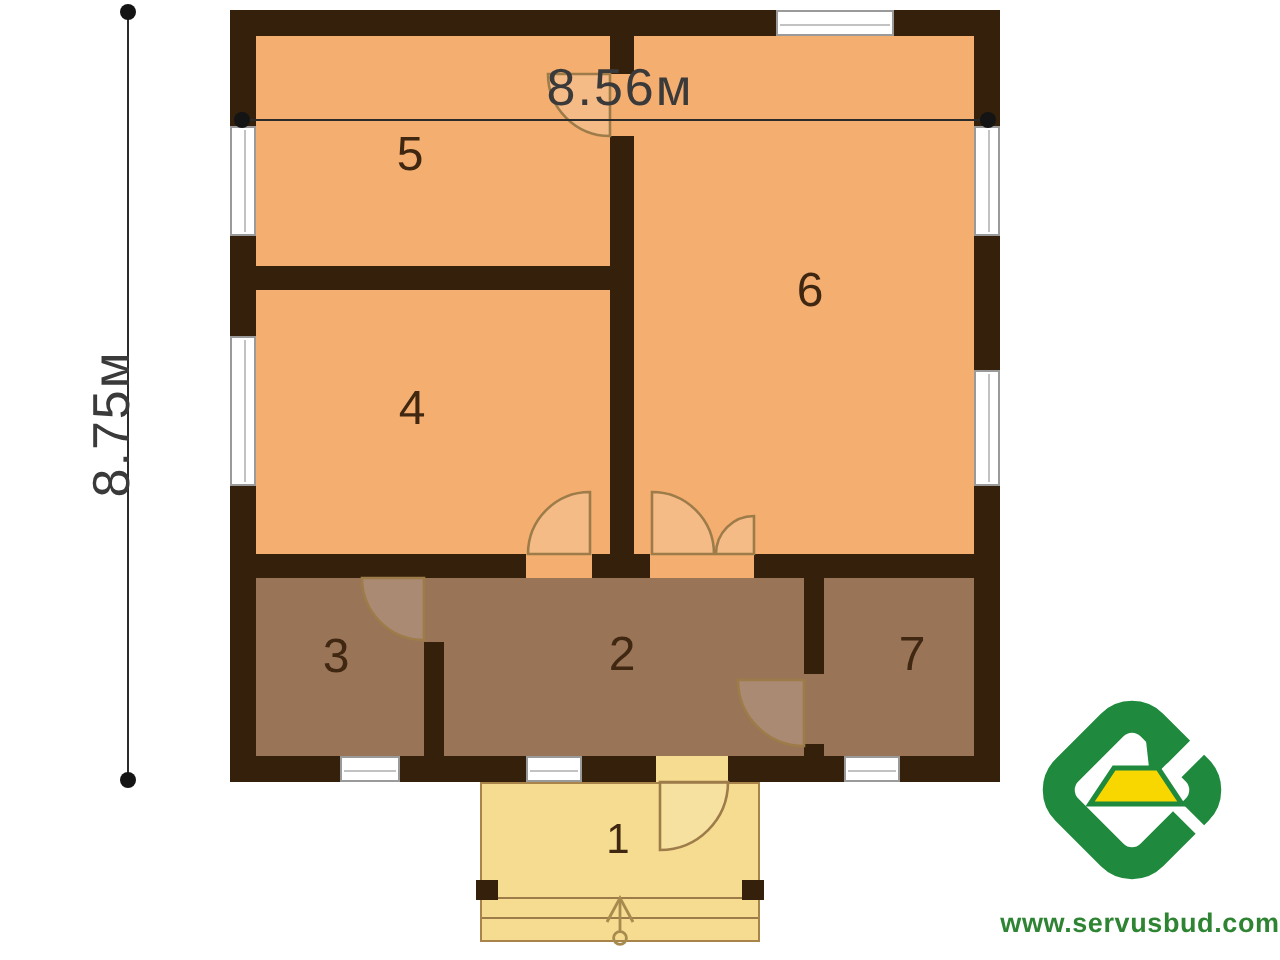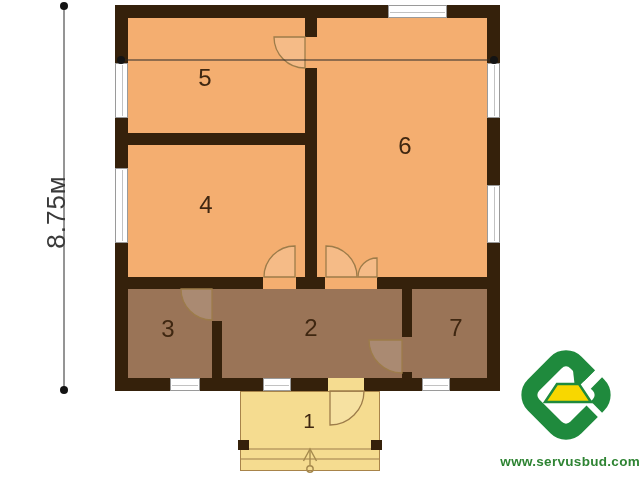--- a/index.html
+++ b/index.html
@@ -26,21 +26,21 @@
   .door{fill:rgba(255,255,255,0.16);stroke:var(--door,#9d7c4a);stroke-width:1.3;}
   .porch-line{stroke:var(--door,#9d7c4a);stroke-width:1;fill:none;}
   .arrow{stroke:#a68a4e;stroke-width:1.4;fill:none;}
   .dim-line{stroke:#2b2b2b;stroke-width:1;}
   .dim-dot{fill:#141414;}
   .post{fill:var(--wall,#35210b);}
   .logo-stroke{fill:none;stroke:var(--logo-green,#1f8a3d);stroke-width:16;stroke-linecap:butt;}
   .logo-fill{fill:var(--logo-green,#1f8a3d);}
   .logo-roof{fill:var(--logo-yellow,#f8d700);stroke:var(--logo-green,#1f8a3d);stroke-width:2.5;}
   .site-text{
-    position:absolute;left:500px;top:454px;width:140px;text-align:right;
+    position:absolute;left:500px;top:454px;width:140px;text-align:center;
     font-size:13.5px;font-weight:bold;color:var(--site-green,#2e8433);letter-spacing:0.3px;
   }
 </style>
 </head>
 <body>
 
 <div class="abs" style="left:0;top:0;width:640px;height:480px;">
 
   <div class="room" style="left:128px;top:18px;width:359px;height:360px;background:var(--room-main);"></div>
   <div class="room" style="left:128px;top:289px;width:359px;height:89px;background:var(--room-service);"></div>
@@ -99,20 +99,21 @@
       <circle class="dim-dot" cx="121" cy="60" r="4"></circle>
       <circle class="dim-dot" cx="494" cy="60" r="4"></circle>
     </g>
     <g>
       <line class="dim-line" x1="64" y1="6" x2="64" y2="390"></line>
       <circle class="dim-dot" cx="64" cy="6" r="4"></circle>
       <circle class="dim-dot" cx="64" cy="390" r="4"></circle>
     </g>
   </svg>
 
+  <div class="dim-label" style="left:310px;top:44px;">8.56м</div>
   <div class="dim-label vert" style="left:56px;top:212px;">8.75м</div>
 
   <div class="room-label" style="left:205px;top:78px;">5</div>
   <div class="room-label" style="left:405px;top:146px;">6</div>
   <div class="room-label" style="left:206px;top:205px;">4</div>
   <div class="room-label" style="left:168px;top:329px;">3</div>
   <div class="room-label" style="left:311px;top:328px;">2</div>
   <div class="room-label" style="left:456px;top:328px;">7</div>
   <div class="room-label" style="left:309px;top:420px;font-size:21px;">1</div>
 

